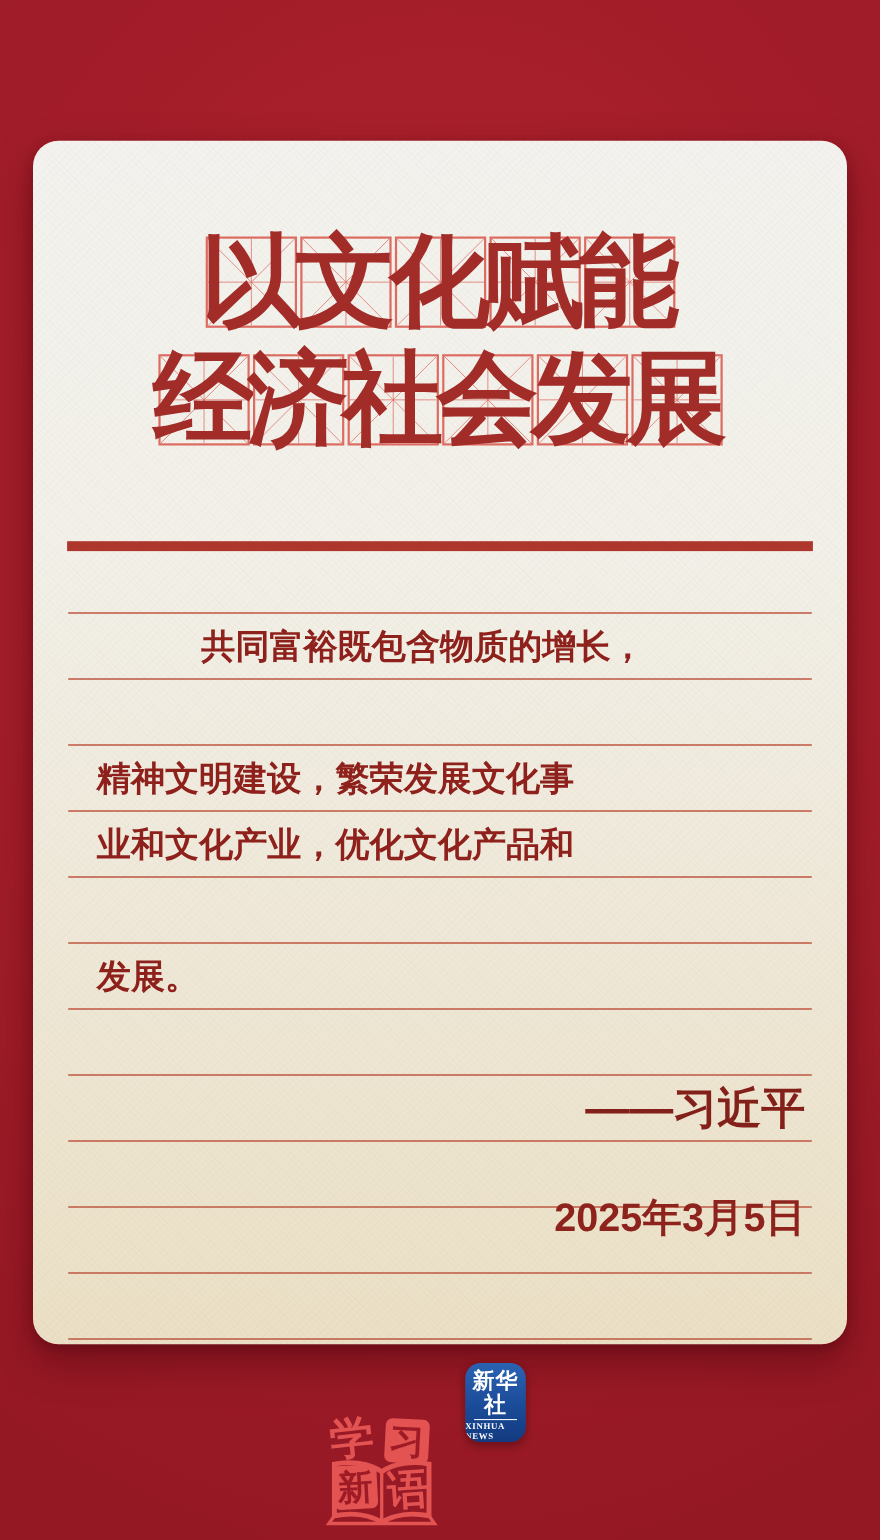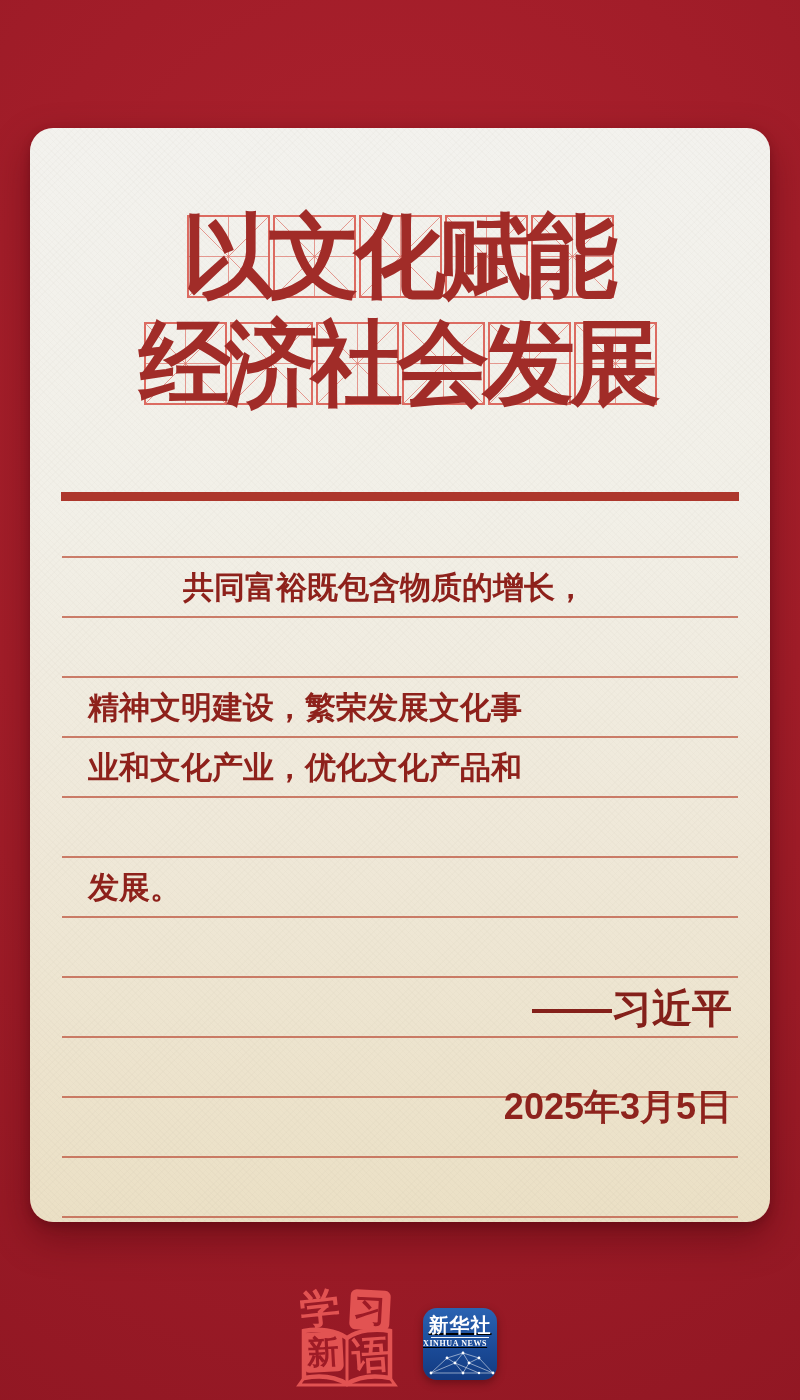--- a/index.html
+++ b/index.html
@@ -82,25 +82,24 @@
   .slc.c3 { left:56px; top:48px; font-size:38px; transform:rotate(-4deg); }
   .seal {
     position:absolute; width:40px; height:40px; background:#e25352; border-radius:6px;
     display:flex; align-items:center; justify-content:center;
   }
   .seal.s1 { left:54px; top:2px;  transform:rotate(3deg); }
   .seal.s2 { left:7px;  top:44px; transform:rotate(-3deg); }
   .seal span { font-size:32px; font-weight:800; color:#9e1b26; line-height:1; }
 
   .xinhua-logo {
-    position:absolute; left:423px; top:1308px; width:74px; height:72px;
+    position:absolute; left:423px; top:1239px; width:55px; height:72px;
     border-radius:14px; overflow:hidden;
     background:linear-gradient(180deg,#2a63b2 0%, #1b4b98 55%, #123a80 100%);
     box-shadow:0 3px 8px rgba(40,0,6,.4);
-    text-decoration:underline;
   }
   .xh-cn { margin-top:6px; text-align:center; color:#fff; font-size:20px; font-weight:800; letter-spacing:1px; line-height:22px; }
   .xh-line { height:1px; margin:1px 8px 1px; background:rgba(255,255,255,.95); }
   .xh-en { text-align:left; color:#fff; font-size:8px; font-weight:700; letter-spacing:.6px;
            font-family:"Liberation Serif", serif; line-height:9px; }
   .xh-net { display:block; margin:1px auto 0; }
   .xh-net path { stroke:rgba(255,255,255,.65); stroke-width:.8; fill:none; }
   .xh-net circle { fill:#fff; }
 </style>
 </head>

